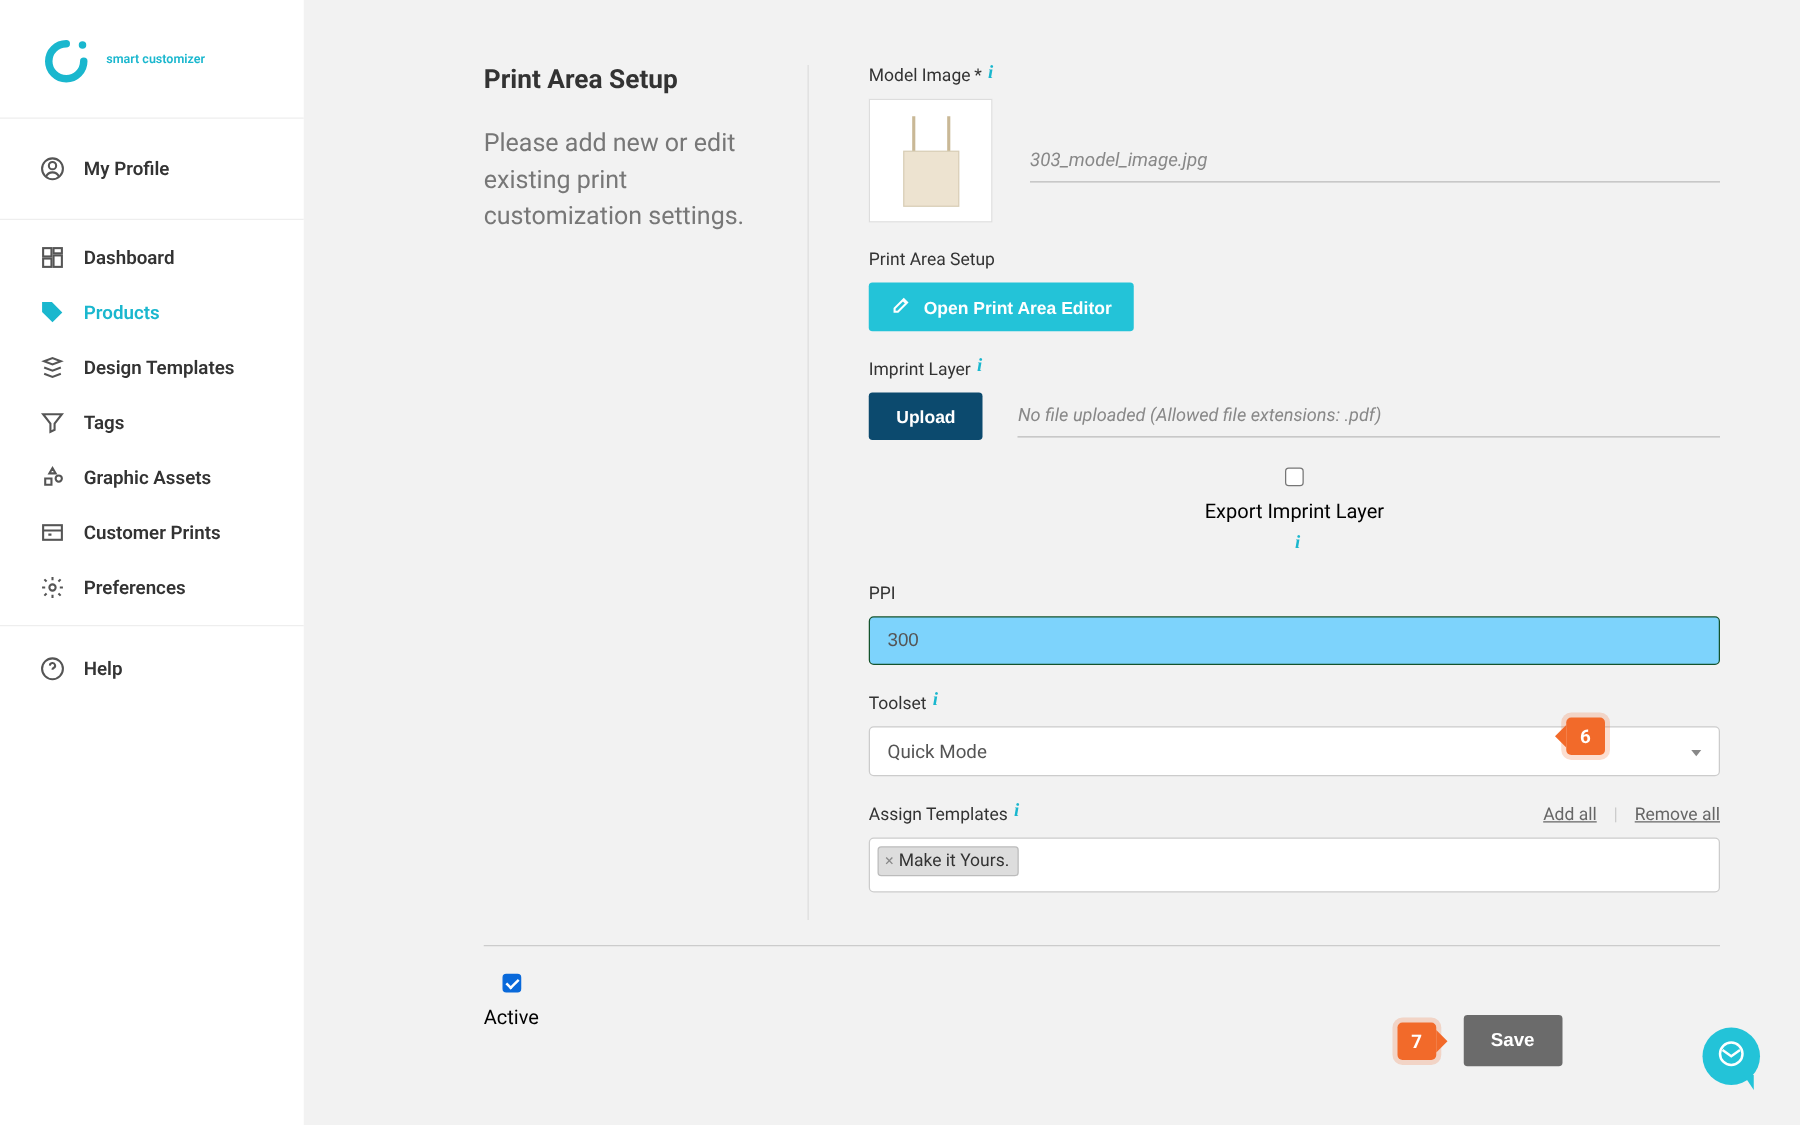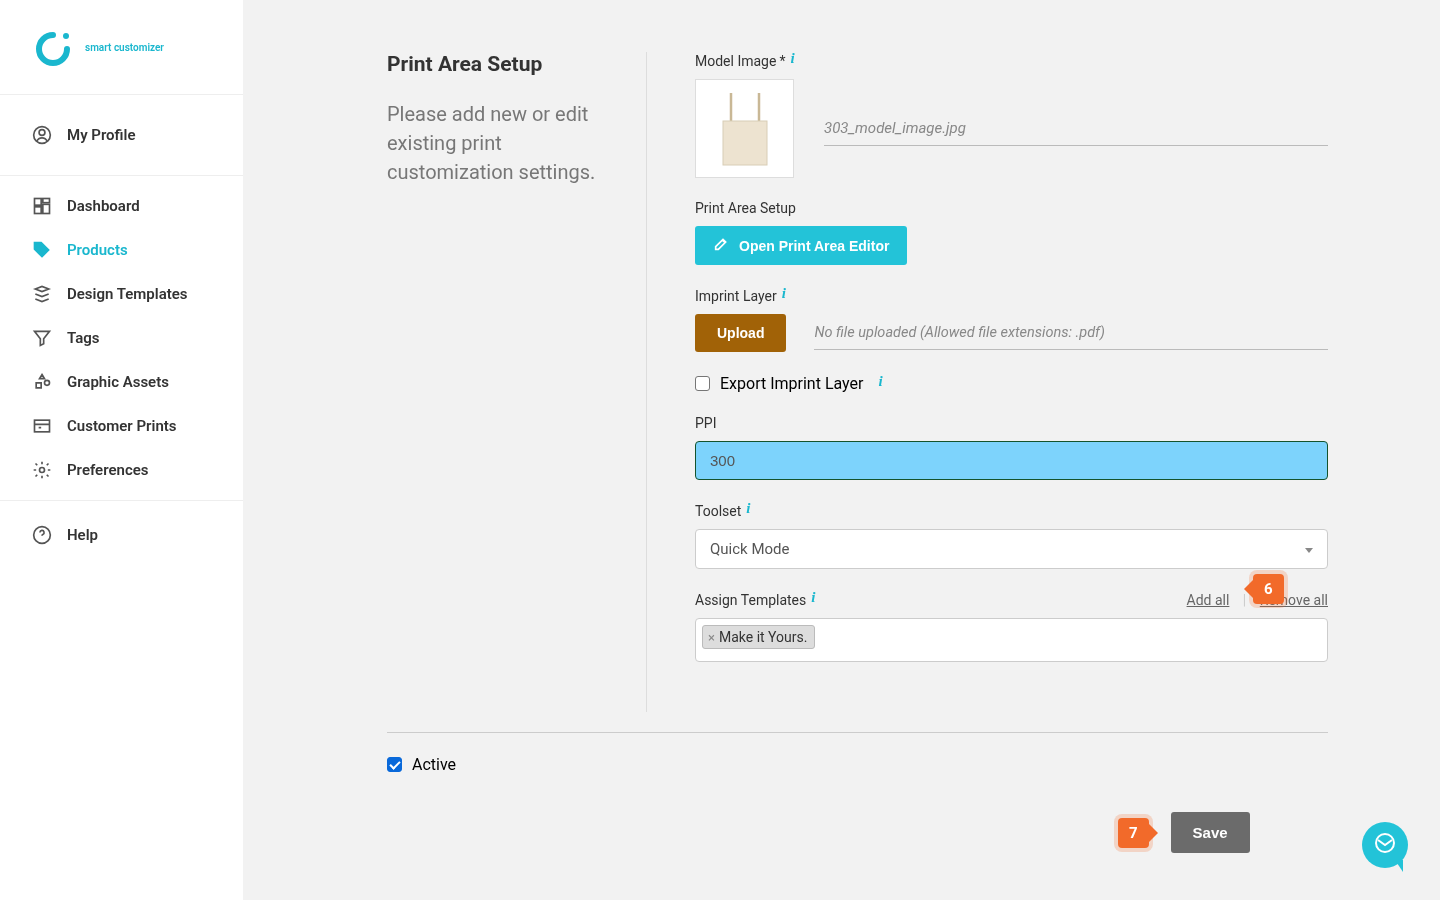--- a/index.html
+++ b/index.html
@@ -42,21 +42,21 @@
     .nav-item.last { padding-bottom: 20px; }
     .nav-item.active { color: #1ab7ce; }
     .nav-item.active .nav-icon svg { stroke: #1ab7ce; fill: #1ab7ce; }
     .nav-icon { width: 20px; height: 20px; display: flex; align-items: center; justify-content: center; }
     .nav-icon svg { stroke: #555; }
 
     .main {
       position: absolute;
       left: 243px; top: 0;
       width: 1197px; height: 900px;
-      padding: 52px 112px 0 144px;
+      padding: 52px 64px 0 144px;
       overflow: hidden;
     }
     .content-row { display: flex; }
     .left-col { width: 260px; padding-right: 40px; border-right: 1px solid #ddd; min-height: 660px; }
     .left-title { font-size: 21px; font-weight: 700; color: #333; margin-bottom: 24px; }
     .left-desc { color: #777; font-size: 20px; line-height: 1.45; }
     .right-col { flex: 1; padding-left: 48px; }
 
     .field { margin-bottom: 22px; }
     .field-label { font-size: 14px; color: #333; margin-bottom: 10px; display: flex; align-items: center; }
@@ -76,27 +76,27 @@
       flex: 1; color: #888; font-style: italic; font-size: 15px;
       border-bottom: 1px solid #bbb; padding: 8px 0;
     }
 
     .btn {
       display: inline-flex; align-items: center; gap: 10px;
       padding: 10px 18px; border: none; border-radius: 3px;
       font-size: 14px; font-weight: 600; cursor: pointer;
     }
     .btn-cyan { background: #23c3d8; color: #fff; }
-    .btn-gray { background: #a16207; color: #fff; }
+    .btn-gray { background: #0c4a6e; color: #fff; }
     .btn-darkgray { background: #6b6b6b; color: #fff; font-size: 15px; padding: 12px 22px; }
 
     .upload-row { display: flex; align-items: center; gap: 28px; }
     .upload-text { flex: 1; color: #888; font-style: italic; font-size: 14.5px; border-bottom: 1px solid #bbb; padding: 8px 0; }
 
-    .checkbox-row { display: flex; align-items: center; gap: 10px; }
+    .checkbox-row { display: flex; align-items: center; gap: 10px; flex-direction: column; }
     .chk {
       width: 15px; height: 15px; border: 1.5px solid #767676; border-radius: 3px;
       display: inline-block; background: #fff; cursor: pointer; position: relative;
     }
     .chk.checked { background: #0969da; border-color: #0969da; }
     .chk.checked::after {
       content: ""; position: absolute; left: 4px; top: 1px; width: 4px; height: 8px;
       border: solid #fff; border-width: 0 2px 2px 0; transform: rotate(45deg);
     }
 

